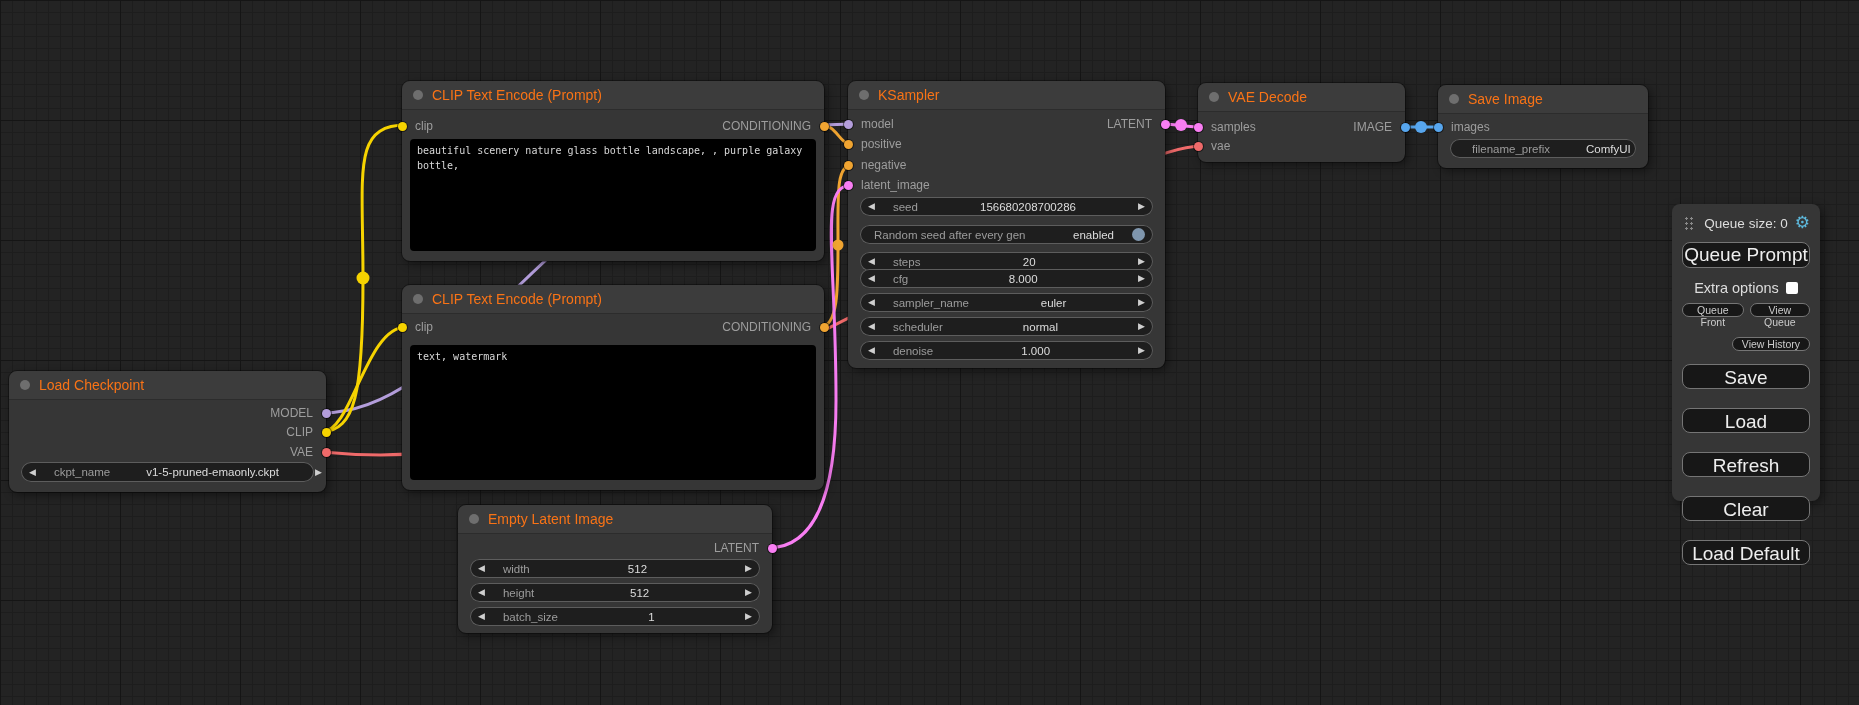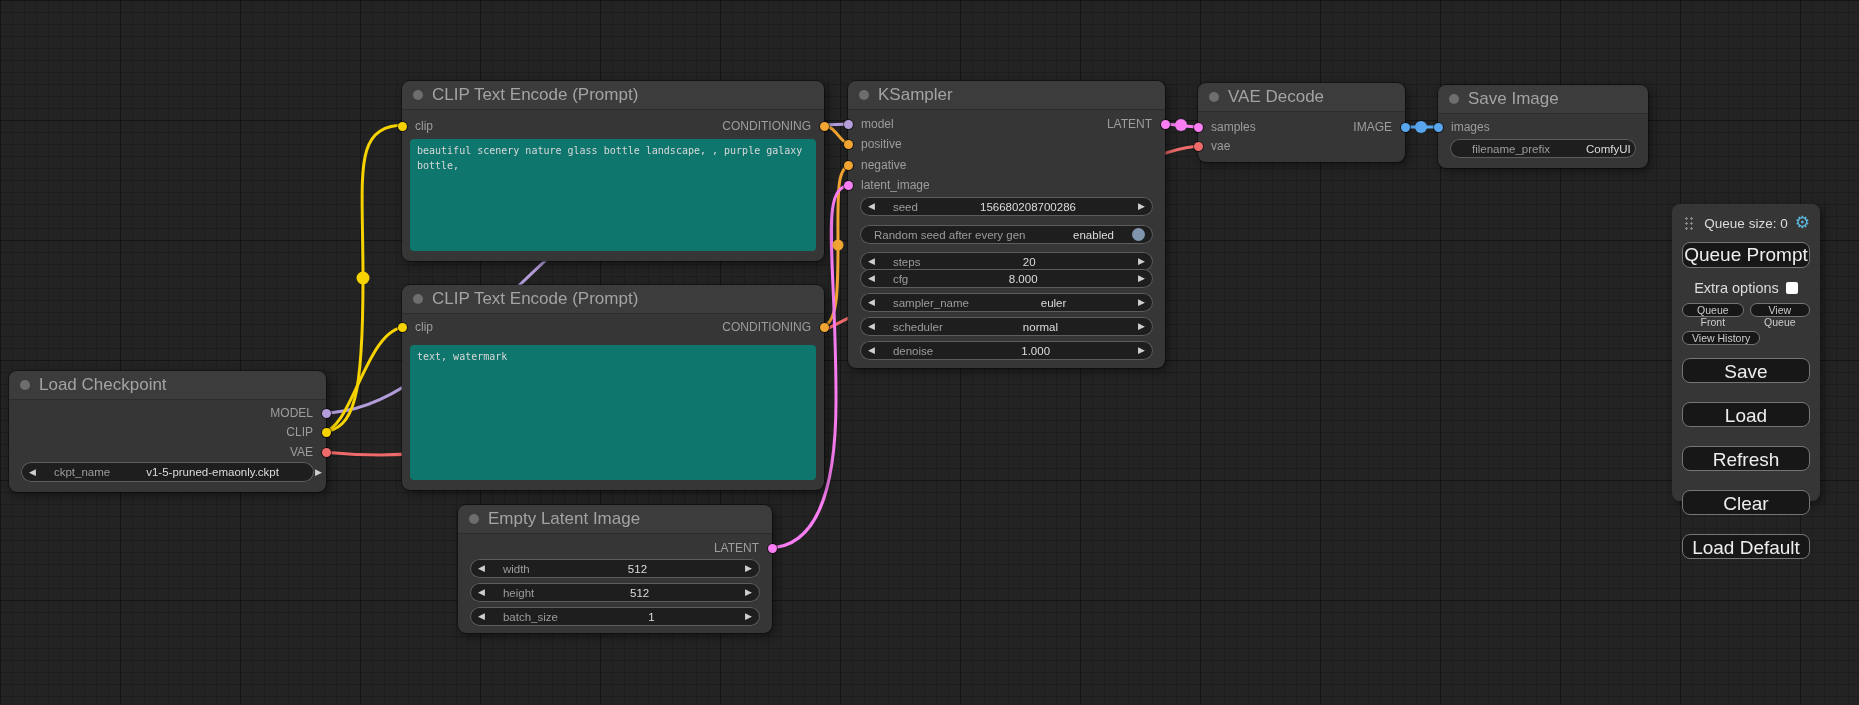--- a/index.html
+++ b/index.html
@@ -19,21 +19,21 @@
 
   .node{
     position:absolute;z-index:2;background:#363636;border-radius:8px;
     box-shadow:3px 3px 10px rgba(0,0,0,.45);outline:1px solid rgba(0,0,0,.35);
   }
   .ntitle{
     height:28px;display:flex;align-items:center;gap:9px;padding-left:11px;
     background:#3c3c3c;border-radius:8px 8px 0 0;border-bottom:1px solid #2c2c2c;
   }
   .ndot{width:10px;height:10px;border-radius:50%;background:#6e6e6e;flex:0 0 auto;}
-  .ntext{font-size:17px;color:#a3a3a3;white-space:nowrap;}
+  .ntext{font-size:14px;color:#f97316;white-space:nowrap;}
 
   .iorow{position:absolute;height:16px;left:0;right:0;display:flex;align-items:center;}
   .iorow .port{
     position:absolute;width:9px;height:9px;border-radius:50%;
     box-shadow:0 0 0 1px rgba(0,0,0,.5);
   }
   .iorow.in .port{left:-4.5px;}
   .iorow.out .port{right:-4.5px;}
   .iolbl{font-size:12px;color:#9d9d9d;white-space:nowrap;}
   .iorow.in .iolbl{margin-left:13px;}
@@ -47,21 +47,21 @@
   }
   .warrow{font-size:9px;color:#cfcfcf;line-height:1;flex:0 0 auto;}
   .warrow.left::before{content:"\25C0";}
   .warrow.right::before{content:"\25B6";}
   .wlabel{font-size:11.5px;color:#9c9c9c;white-space:nowrap;}
   .wspacer{flex:1;}
   .wvalue{font-size:11.5px;color:#dcdcdc;white-space:nowrap;}
   .wtoggle{width:13px;height:13px;border-radius:50%;background:#7f96ad;flex:0 0 auto;}
 
   .prompt-text{
-    position:absolute;left:8px;right:8px;background:#0f766e;border-radius:4px;
+    position:absolute;left:8px;right:8px;background:#000000;border-radius:4px;
     font-family:"DejaVu Sans Mono","Liberation Mono",monospace;font-size:10px;
     line-height:1.45;color:#d8d8d8;padding:5px 7px;box-sizing:border-box;
     white-space:pre-wrap;word-break:break-word;overflow:hidden;
   }
 
   
   .panel{
     position:absolute;z-index:3;left:1672px;top:204px;width:148px;height:297px;
     background:#363636;border-radius:8px;box-shadow:3px 3px 10px rgba(0,0,0,.45);
     box-sizing:border-box;padding:8px 10px;
@@ -78,21 +78,21 @@
     display:block;width:100%;box-sizing:border-box;background:#171717;color:#eeeeee;
     border:1px solid #757575;border-radius:8px;text-align:center;cursor:pointer;
     font-family:"Liberation Sans",sans-serif;
   }
   .btn-queue{height:26px;font-size:19px;margin-top:8px;padding:0;}
   .extra-row{display:flex;align-items:center;justify-content:center;gap:7px;margin-top:12px;height:16px;}
   .extra-lbl{font-size:14.5px;color:#dddddd;}
   .checkbox{width:12px;height:12px;background:#ffffff;border-radius:2px;cursor:pointer;}
   .small-row{display:flex;gap:6px;margin-top:7px;justify-content:center;}
   .btn-small{height:14px;font-size:10.5px;border-radius:8px;color:#cccccc;padding:0 9px;width:auto;line-height:12px;}
-  .history-row{display:flex;justify-content:flex-start;margin-top:14px;}
+  .history-row{display:flex;justify-content:flex-end;margin-top:20px;}
   .big-btns{margin-top:13px;display:flex;flex-direction:column;gap:19px;}
   .btn-big{height:25px;font-size:19px;line-height:23px;}
 </style>
 </head>
 <body>
 
 <svg id="wires" width="1859" height="705">
   <path d="M322,413 C480,413 560,124 852,124" style="stroke:var(--c-model)"></path>
   <path d="M322,432 C355,430 363,395 363,278 C363,170 352,125 406,125" style="stroke:var(--c-clip)"></path>
   <path d="M322,432 C352,432 366,327 406,327" style="stroke:var(--c-clip)"></path>

